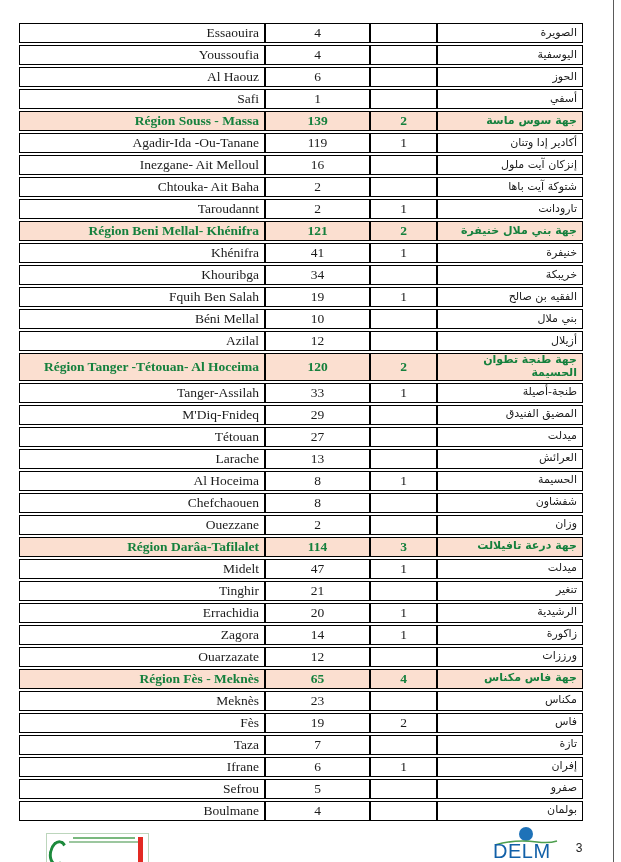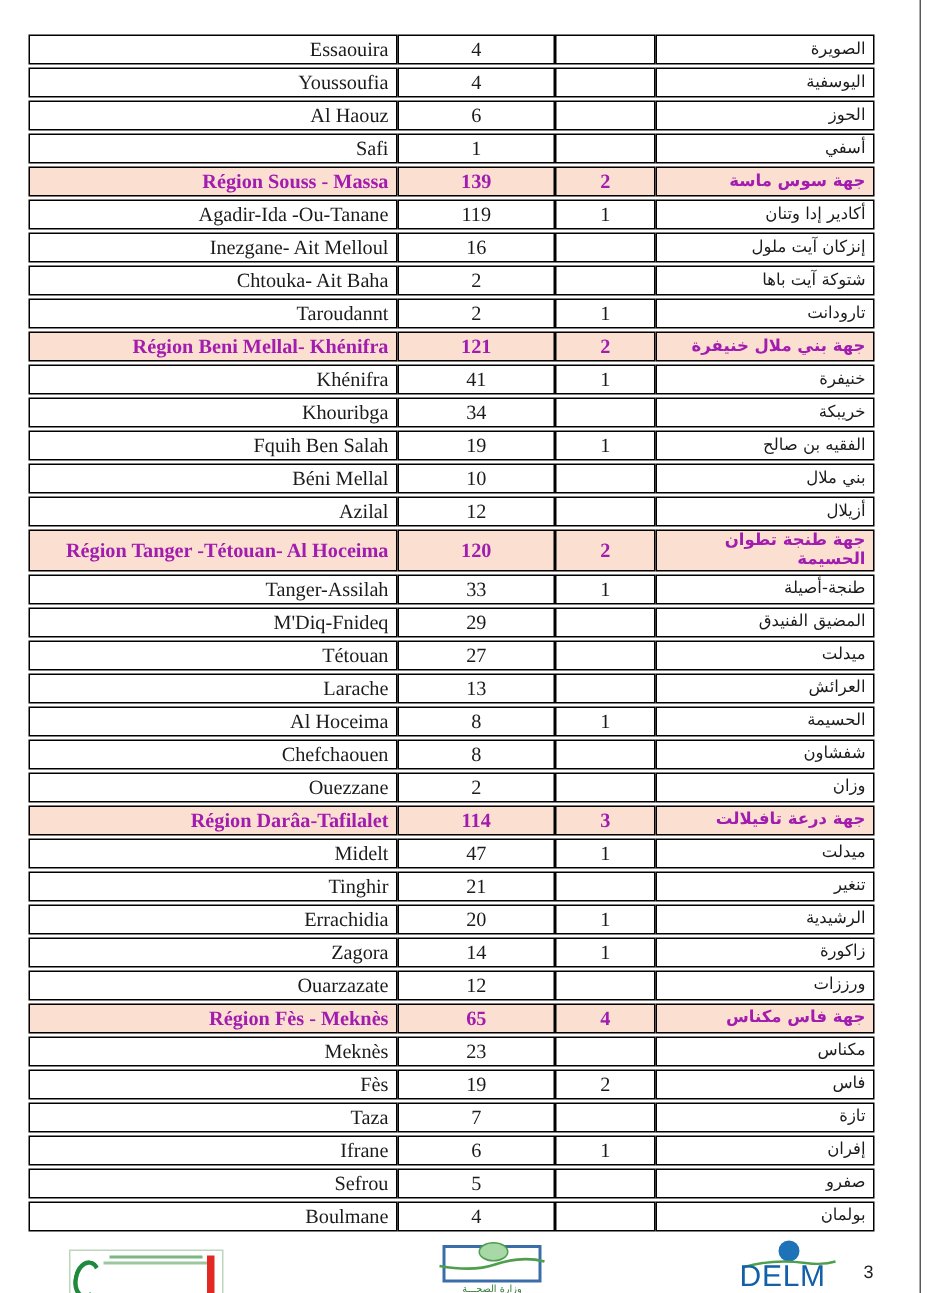--- a/index.html
+++ b/index.html
@@ -10,21 +10,21 @@
   .edge-line { position:absolute; left:613px; top:0; width:1px; height:862px; background:#5a5a5a; }
 
   table.main { position:absolute; left:19px; top:21px; width:564px;
                border-collapse:separate; border-spacing:0 2px; table-layout:fixed; }
   col.c-fr { width:246px; } col.c-n1 { width:105px; } col.c-n2 { width:67px; } col.c-ar { width:146px; }
   td { border:1.5px solid #000; height:20px; padding:0 5px; font-size:13.5px;
        color:#1b1b1b; line-height:1.18; vertical-align:middle; overflow:hidden; }
   td.fr { text-align:right; }
   td.n  { text-align:center; }
   td.ar { text-align:right; direction:rtl; font-family:"DejaVu Sans",sans-serif; font-size:11px; }
-  tr.region td { background:#fbdfd0; font-weight:700; color:#a21caf; }
+  tr.region td { background:#fbdfd0; font-weight:700; color:#15803d; }
 
   .footer { position:absolute; left:0; top:826px; width:621px; height:36px; }
 
   
   .nousp { position:absolute; left:46px; top:7px; width:103px; height:40px;
            background:#ffffff; border:1px solid #bcd6bc; }
   .nousp-arc { position:absolute; left:2px; top:6px; width:18px; height:26px;
                border:3px solid #1d8a3c; border-radius:50%; border-right-color:transparent;
                border-top-color:#1d8a3c; transform:rotate(12deg); }
   .nousp-tiny1 { position:absolute; left:26px; top:3px; width:62px; height:2px; background:#79b87e; }
@@ -293,28 +293,20 @@
 
     <div class="nousp">
       <div class="nousp-arc"></div>
       <div class="nousp-tiny1"></div>
       <div class="nousp-tiny2"></div>
       <div class="nousp-label">NOUSP-Maroc</div>
       <div class="nousp-bar"></div>
 
     </div>
 
-    <div class="moh">
-      <div class="moh-rect"></div>
-      <div class="moh-ellipse"></div>
-      <svg class="moh-swoosh" viewBox="0 0 72 14">
-        <path d="M1 9 Q 24 13 38 8 Q 56 2 71 6" fill="none" stroke="#4d9e4d" stroke-width="1.8"></path>
-      </svg>
-      <div class="moh-label">وزارة الصحـــة</div>
-    </div>
 
     <div class="delm">
       <div class="delm-dot"></div>
       <svg class="delm-swoosh" viewBox="0 0 66 8">
         <path d="M2 6 Q 22 0 44 3 Q 56 4.5 64 2" fill="none" stroke="#4d9e4d" stroke-width="1.6"></path>
       </svg>
       <div class="delm-label">DELM</div>
     </div>
 
     <div class="page-num">3</div>

